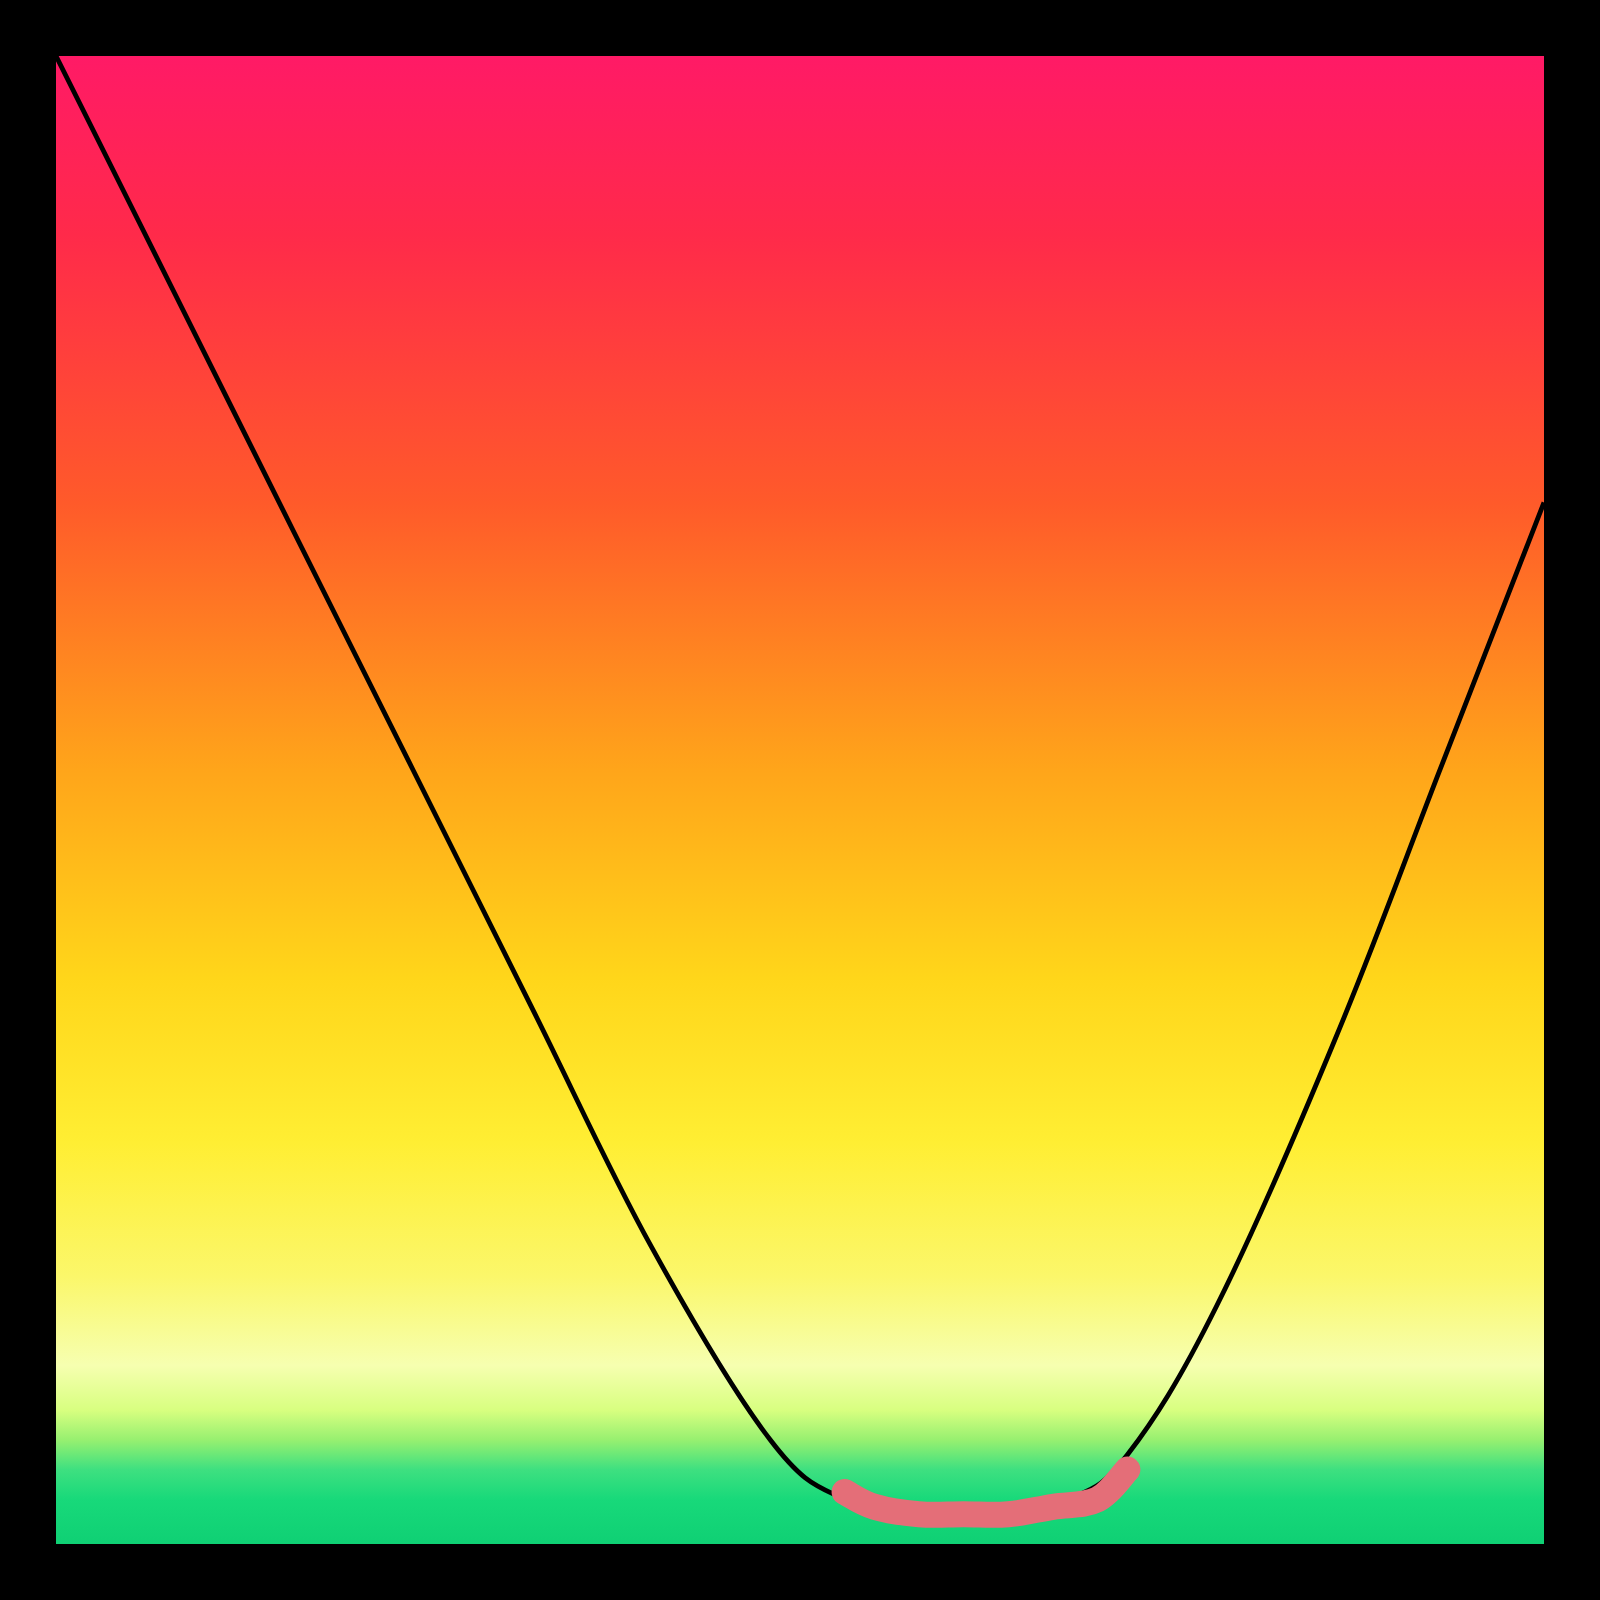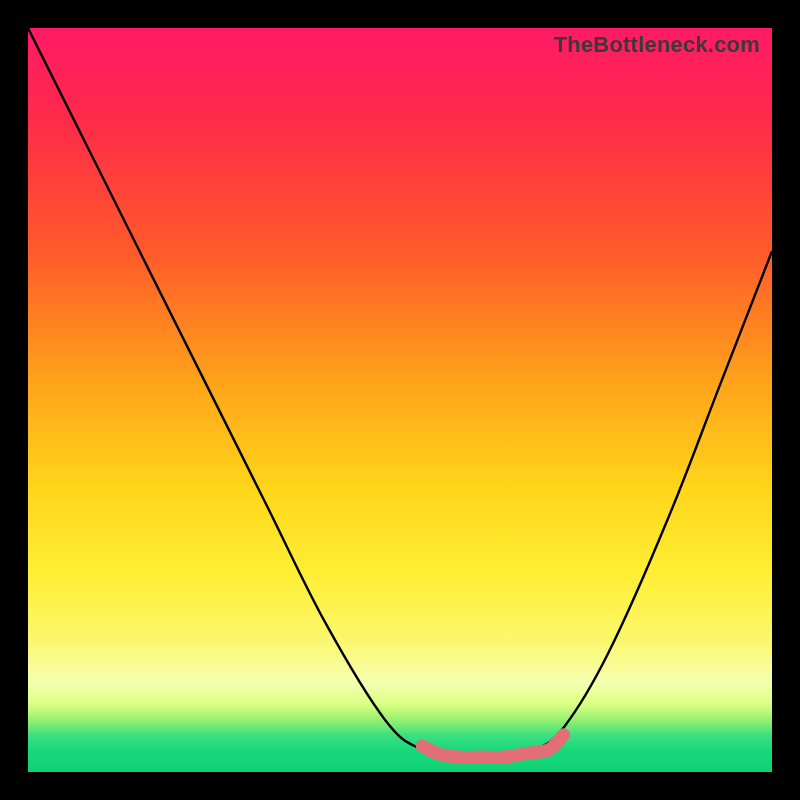--- a/index.html
+++ b/index.html
@@ -58,19 +58,18 @@
     top: 0;
     width: 744px;
     height: 744px;
   }
 </style>
 </head>
 <body>
 
 <div class="frame">
   <div class="plot">
-    <div class="watermark">TheBottleneck.com</div>
     <svg class="curves" viewBox="0 0 744 744" preserveAspectRatio="none">
       <path fill="none" stroke="#000000" stroke-width="2.4" id="curve-path" d="M 0.0 0.0 C 10.7 21.4, 38.1 76.2, 59.5 119.0 C 80.9 161.9, 97.6 195.2, 119.0 238.1 C 140.5 280.9, 157.1 314.3, 178.6 357.1 C 200.0 400.0, 216.7 433.3, 238.1 476.2 C 259.5 519.0, 276.2 556.4, 297.6 595.2 C 319.0 634.0, 339.7 669.2, 357.1 691.9 C 374.5 714.7, 380.9 715.0, 394.3 721.7 C 407.7 728.4, 418.1 727.8, 431.5 729.1 C 444.9 730.5, 455.3 730.5, 468.7 729.1 C 482.1 727.8, 493.9 727.0, 505.9 721.7 C 518.0 716.3, 522.3 716.8, 535.7 699.4 C 549.1 682.0, 561.6 662.5, 580.3 625.0 C 599.1 587.5, 619.8 539.3, 639.8 491.0 C 659.9 442.8, 673.2 405.3, 691.9 357.1 C 710.7 308.9, 734.6 247.3, 744.0 223.2"></path>
       <path fill="none" stroke="#e46e78" stroke-width="13" stroke-linecap="round" stroke-linejoin="round" id="marker-path" d="M 394.3 718.0 C 397.0 719.3, 402.5 723.4, 409.2 725.4 C 415.9 727.4, 423.5 728.5, 431.5 729.1 C 439.6 729.8, 445.8 729.1, 453.8 729.1 C 461.9 729.1, 468.1 729.8, 476.2 729.1 C 484.2 728.5, 490.4 726.7, 498.5 725.4 C 506.5 724.1, 514.1 725.0, 520.8 721.7 C 527.5 718.3, 533.0 709.5, 535.7 706.8"></path>
     </svg>
   </div>
 </div>
 
 </body></html>

